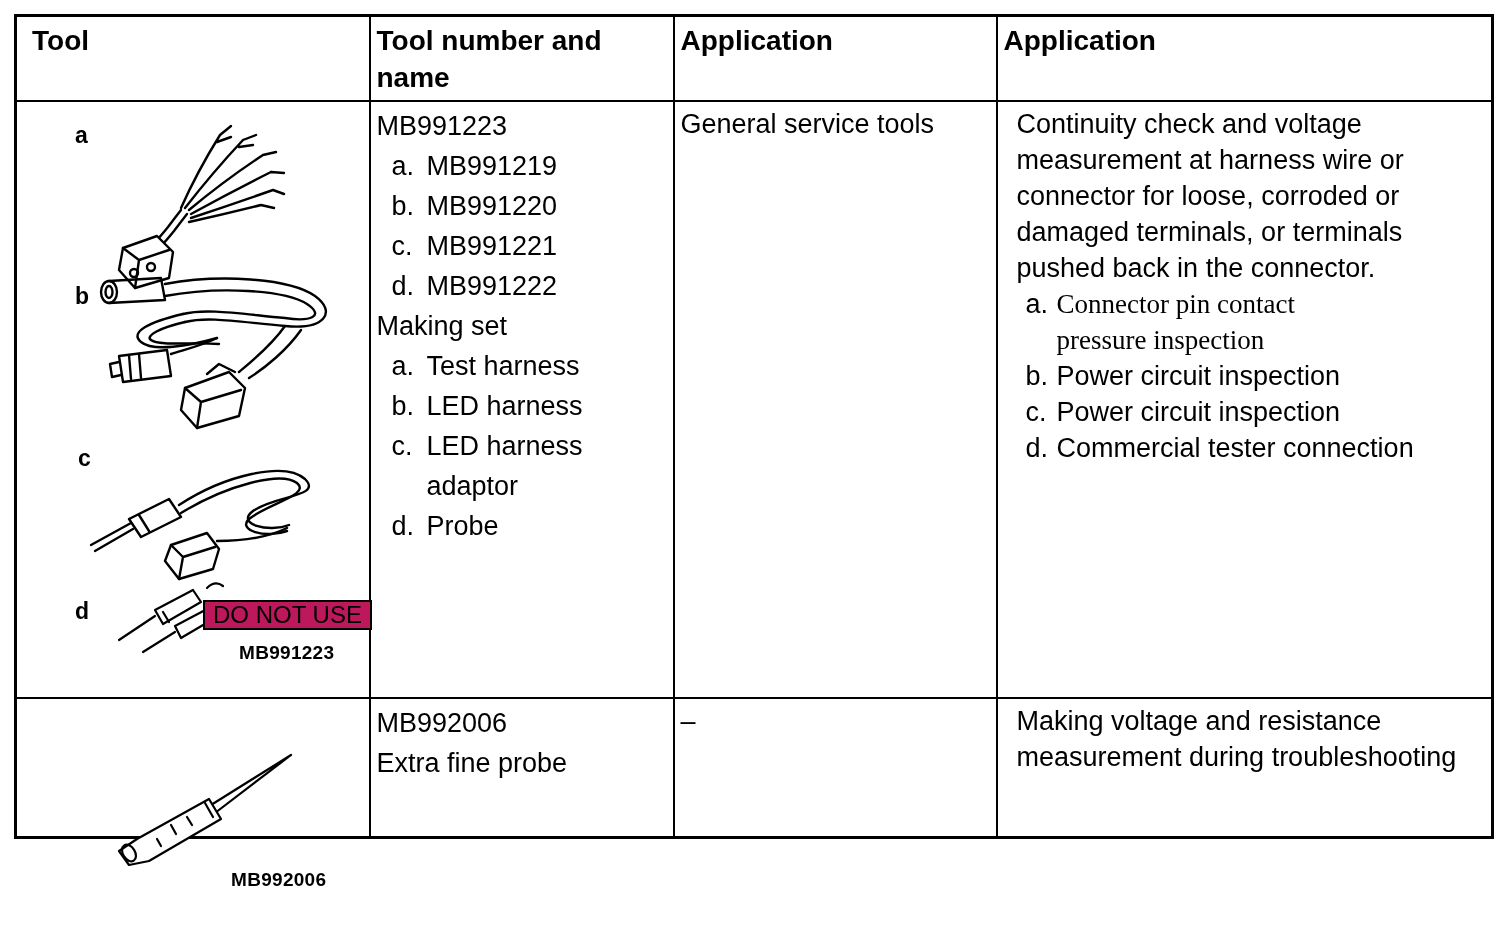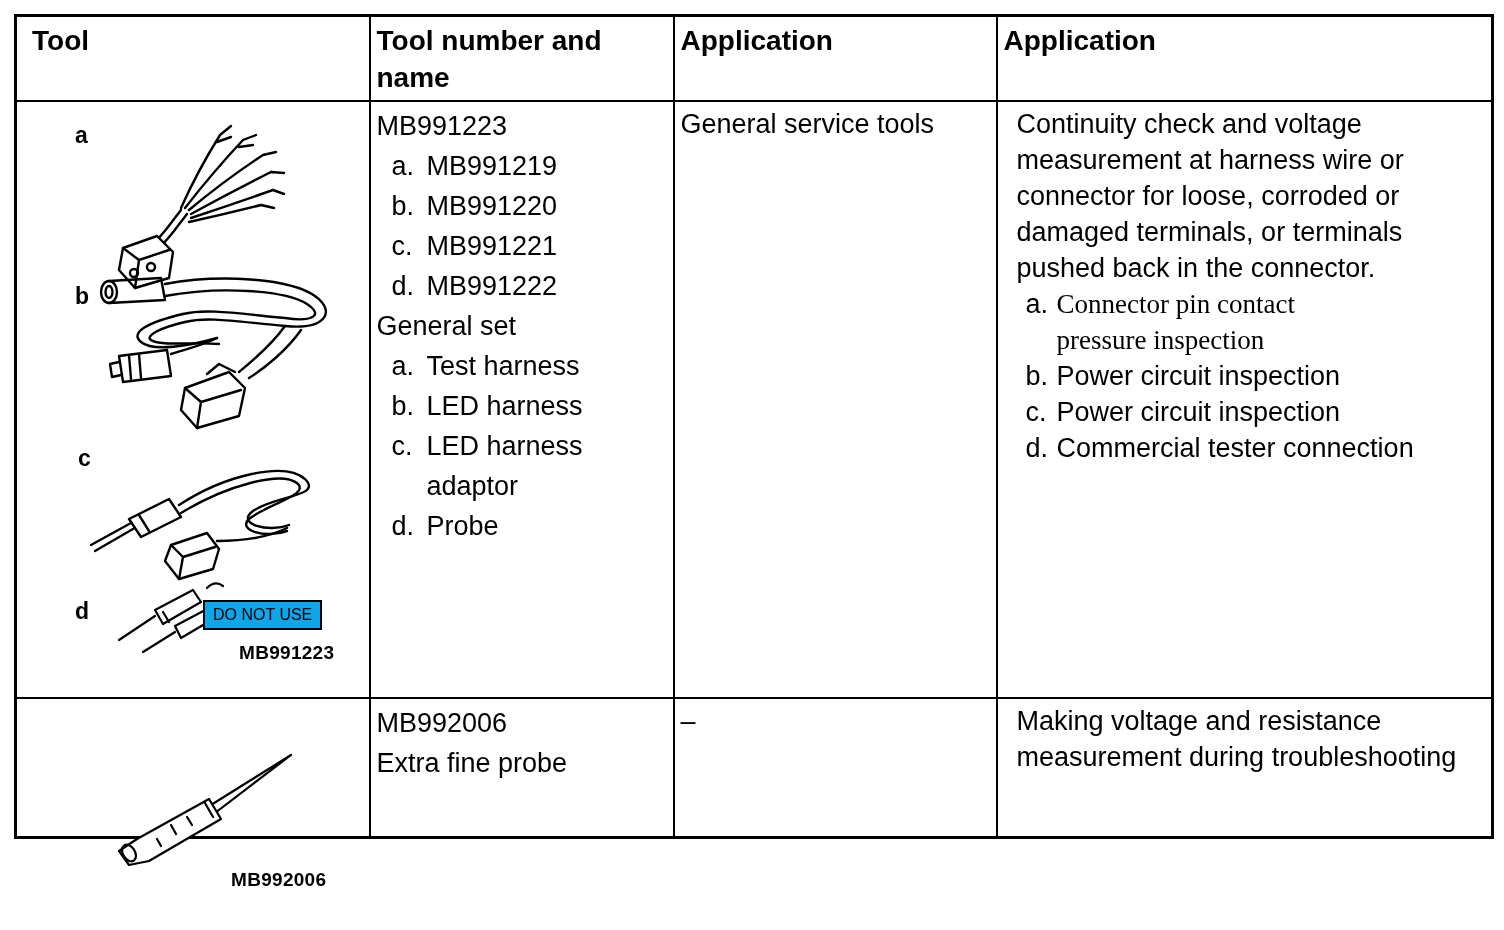--- a/index.html
+++ b/index.html
@@ -30,22 +30,22 @@
   .app-item { position:relative; padding-left:40px; }
   .app-item .marker { position:absolute; left:9px; }
   .t-narrow { display:inline-block; max-width:200px; vertical-align:top; }
   .a-narrow { display:inline-block; max-width:332px; vertical-align:top;font-family:Liberation Serif, serif; }
   .w445 { max-width:445px; }
   td.toolcell { position:relative; padding:0; }
   .abs { position:absolute; }
   .tool-label { font-size:23px; font-weight:bold; line-height:23px; }
   .tool-caption { font-size:19px; font-weight:bold; letter-spacing:0.3px; }
   .donotuse {
-    font-size:16px; line-height:24px; border:2px solid #000;
-    padding:1px 8px; background:#0ea5e9; white-space:nowrap;
+    font-size:24px; line-height:24px; border:2px solid #000;
+    padding:1px 8px; background:#be185d; white-space:nowrap;
   }
   svg.illus { overflow:visible; }
   svg.illus * { vector-effect:non-scaling-stroke; }
 </style>
 </head>
 <body>
 
 <table class="tools">
   <colgroup>
     <col style="width:354px">
@@ -139,21 +139,21 @@
       </div>
       <div class="list-item">
         <span class="marker">b.</span><span>MB991220</span>
       </div>
       <div class="list-item">
         <span class="marker">c.</span><span>MB991221</span>
       </div>
       <div class="list-item">
         <span class="marker">d.</span><span>MB991222</span>
       </div>
-      <div>General set</div>
+      <div>Making set</div>
       <div class="list-item">
         <span class="marker">a.</span><span>Test harness</span>
       </div>
       <div class="list-item">
         <span class="marker">b.</span><span>LED harness</span>
       </div>
       <div class="list-item">
         <span class="marker">c.</span><span class="t-narrow">LED harness adaptor</span>
       </div>
       <div class="list-item">

